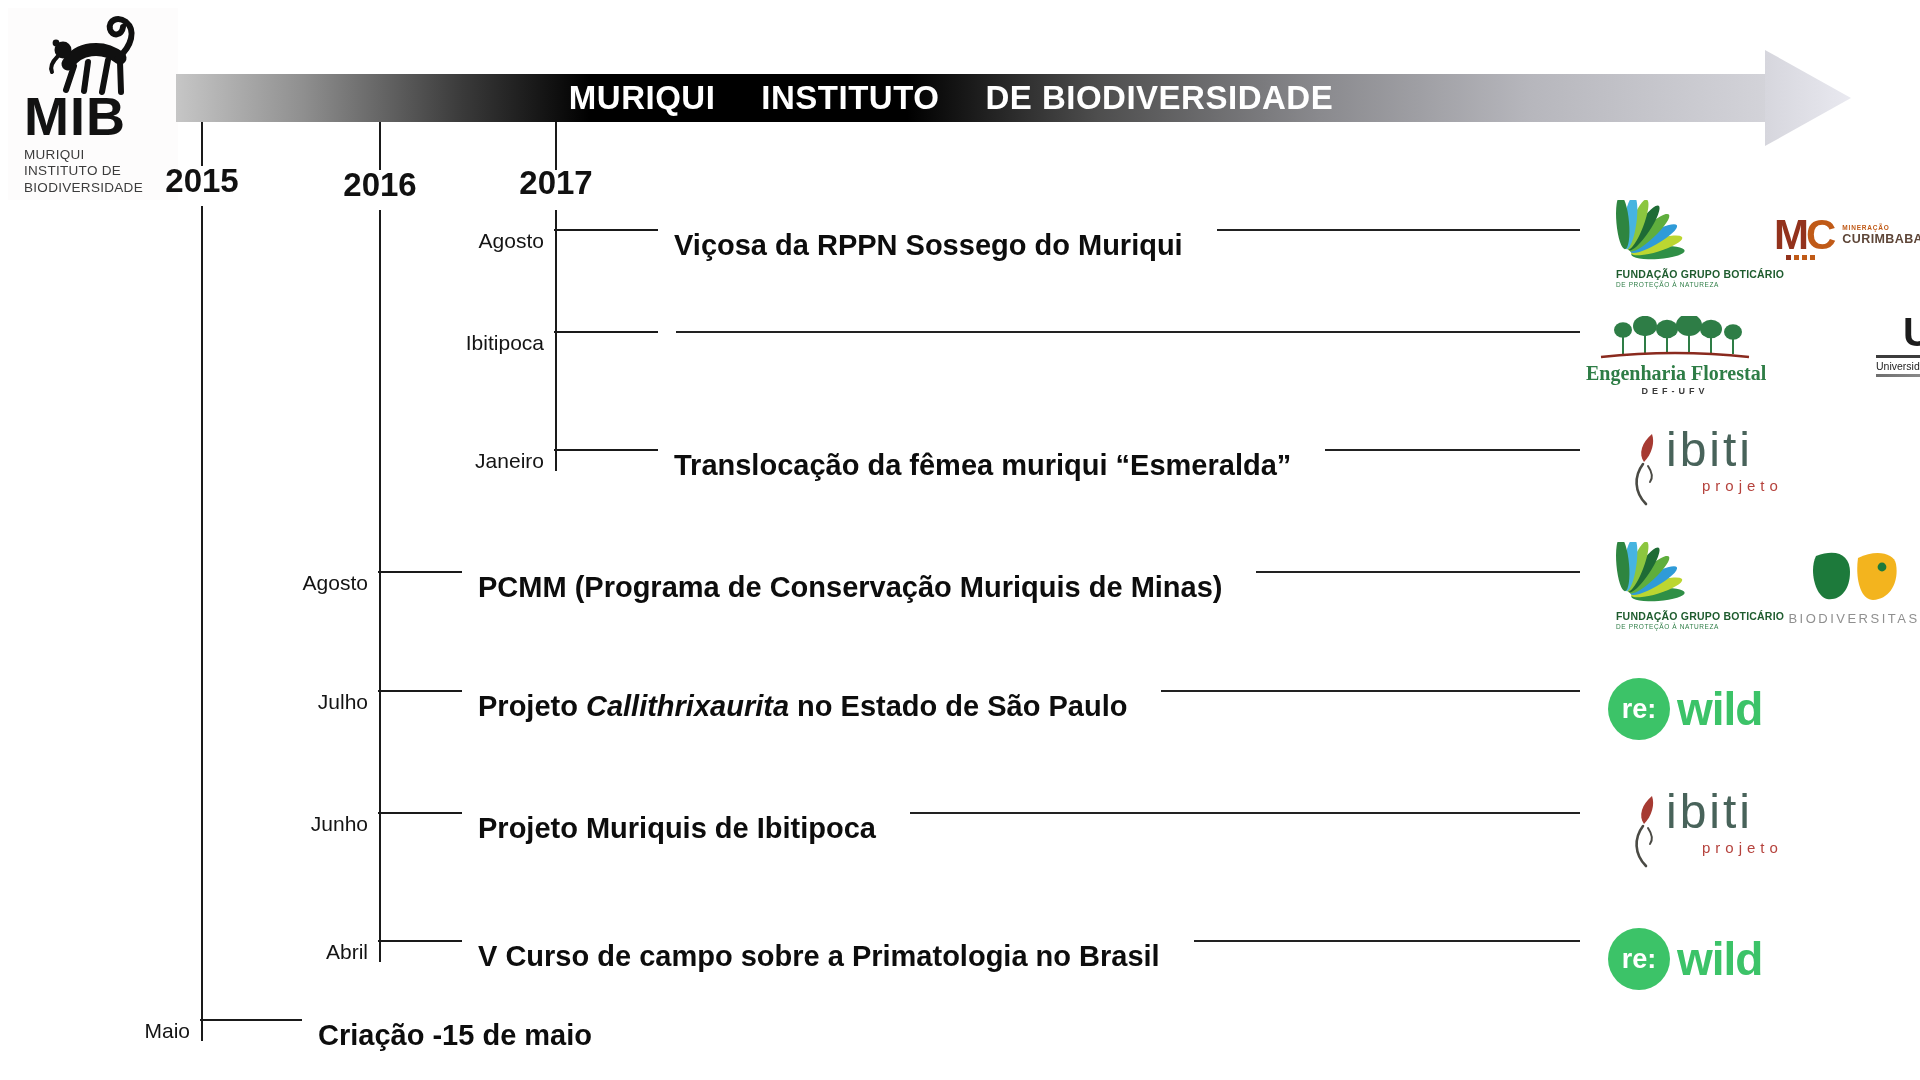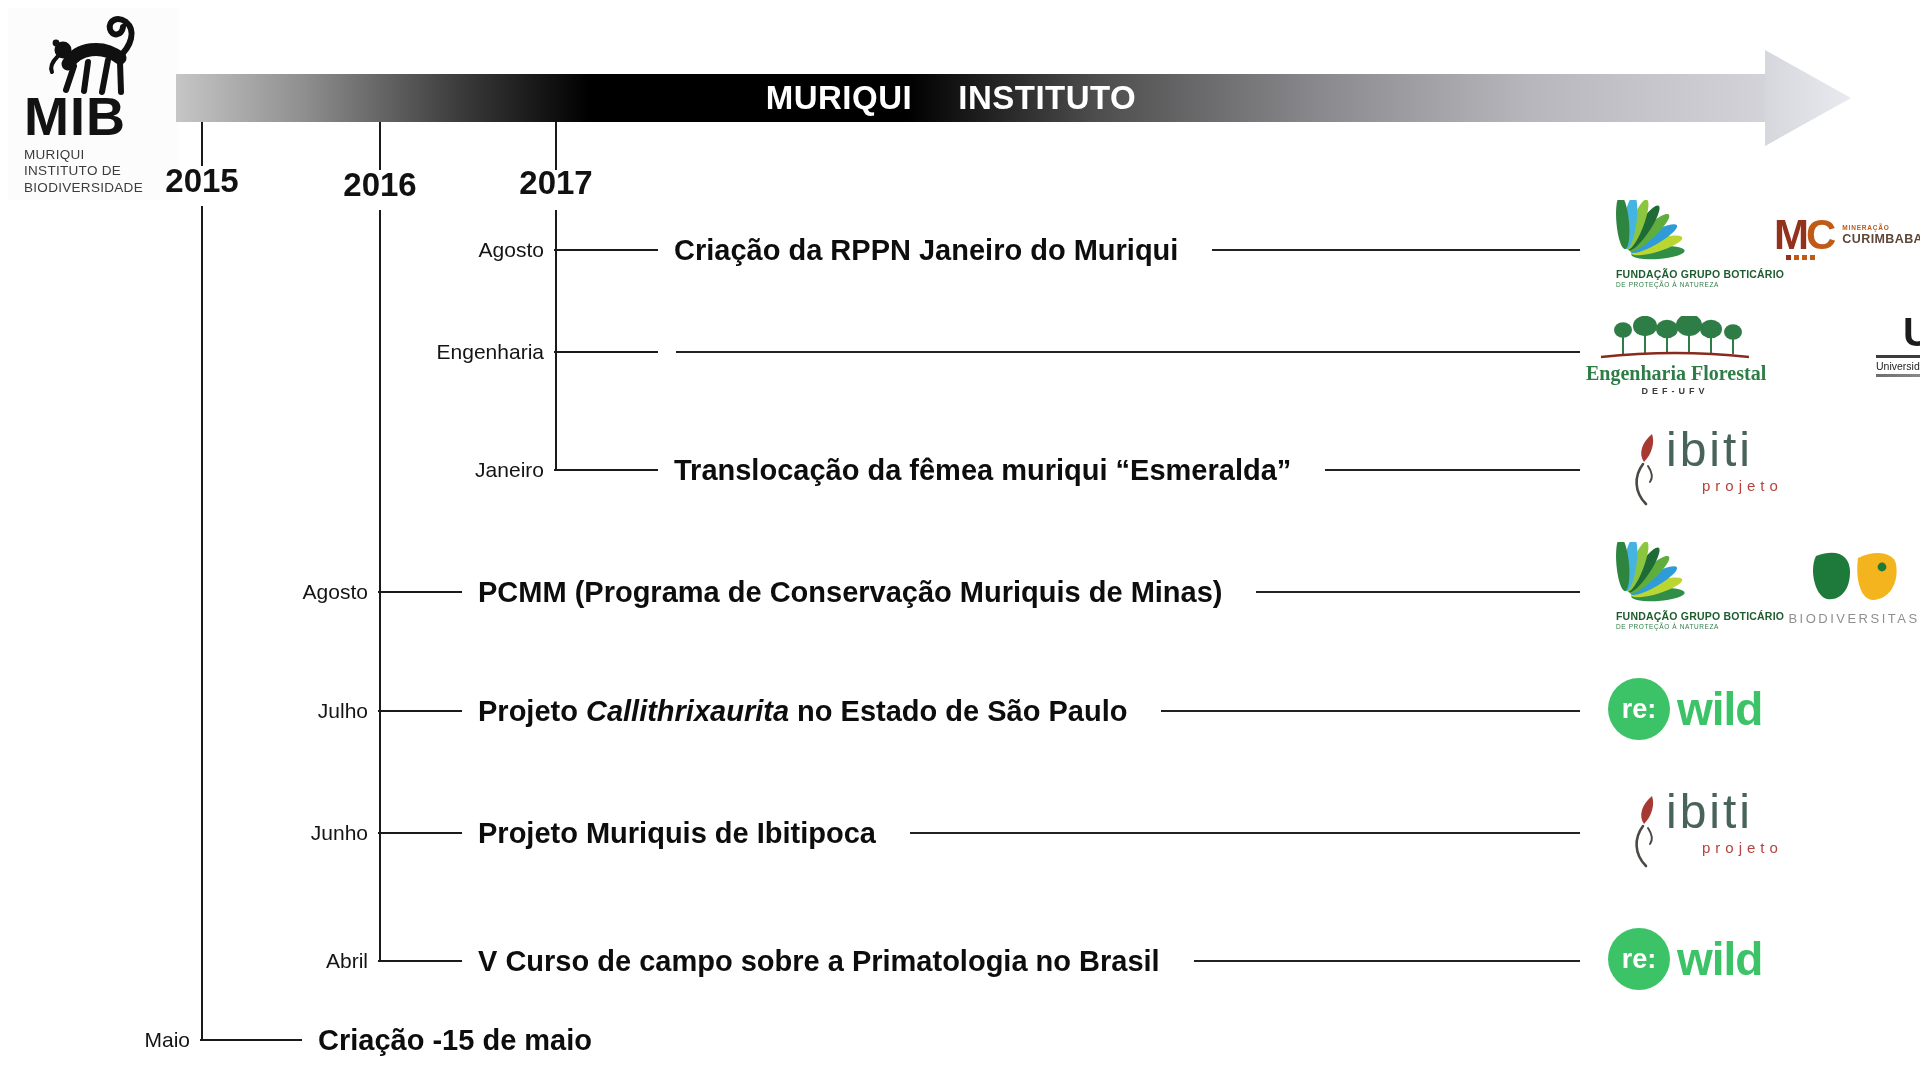--- a/index.html
+++ b/index.html
@@ -25,21 +25,21 @@
                 clip-path:polygon(0 0,100% 50%,0 100%); }
   .banner-text { display:flex; gap:46px; color:#ffffff; font-weight:bold; font-size:33px;
                  letter-spacing:0.5px; transform:translateX(-20px); white-space:nowrap; }
 
   
   .vline { position:absolute; width:2px; background:#1a1a1a; }
   .year-label { position:absolute; transform:translateX(-50%); font-size:33px; font-weight:800;
                 color:#111; }
 
   
-  .event-row { position:absolute; height:42px; display:flex; align-items:center; }
+  .event-row { position:absolute; height:42px; display:flex; align-items:flex-start; }
   .month { width:150px; text-align:right; font-size:21px; color:#141414; margin-right:10px;
            white-space:nowrap; }
   .connector { height:0; border-top:2px solid #1a1a1a; }
   .etitle { font-size:29px; font-weight:bold; color:#0d0d0d; white-space:nowrap; margin:0 16px; }
   .etitle .it { font-style:italic; }
   .trail { flex:1; height:0; border-top:2px solid #222; margin-left:18px; }
 
   
   .logo { position:absolute; }
 
@@ -113,45 +113,46 @@
       <div>MURIQUI</div>
       <div>INSTITUTO DE</div>
       <div>BIODIVERSIDADE</div>
     </div>
   </div>
 
   <div class="arrow-bar">
     <div class="banner-text">
       <span>MURIQUI</span>
       <span>INSTITUTO</span>
+      <span>DE BIODIVERSIDADE</span>
     </div>
   </div>
   <div class="arrow-head"></div>
 
   <div class="vline" style="left:201px;top:122px;height:44px;"></div>
   <div class="vline" style="left:379px;top:122px;height:48px;"></div>
   <div class="vline" style="left:555px;top:122px;height:48px;"></div>
 
   <div class="year-label" style="left:202px;top:162px;">2015</div>
   <div class="year-label" style="left:380px;top:166px;">2016</div>
   <div class="year-label" style="left:556px;top:164px;">2017</div>
 
   <div class="vline" style="left:201px;top:206px;height:835px;"></div>
   <div class="vline" style="left:379px;top:210px;height:752px;"></div>
   <div class="vline" style="left:555px;top:210px;height:261px;"></div>
 
   <div id="rows">
       <div class="event-row" style="left: 394px; top: 229px; width: 1186px;">
         <span class="month">Agosto</span>
         <span class="connector" style="width: 104px;"></span>
-        <span class="etitle"><span>Criação da RPPN Janeiro do Muriqui</span></span>
+        <span class="etitle"><span>Viçosa da RPPN Sossego do Muriqui</span></span>
         <span class="trail"></span>
       </div>
       <div class="event-row" style="left: 394px; top: 331px; width: 1186px;">
-        <span class="month">Engenharia</span>
+        <span class="month">Ibitipoca</span>
         <span class="connector" style="width: 104px;"></span>
         <span class="trail"></span>
       </div>
       <div class="event-row" style="left: 394px; top: 449px; width: 1186px;">
         <span class="month">Janeiro</span>
         <span class="connector" style="width: 104px;"></span>
         <span class="etitle"><span>Translocação da fêmea muriqui “Esmeralda”</span></span>
         <span class="trail"></span>
       </div>
       <div class="event-row" style="left: 218px; top: 571px; width: 1362px;">

